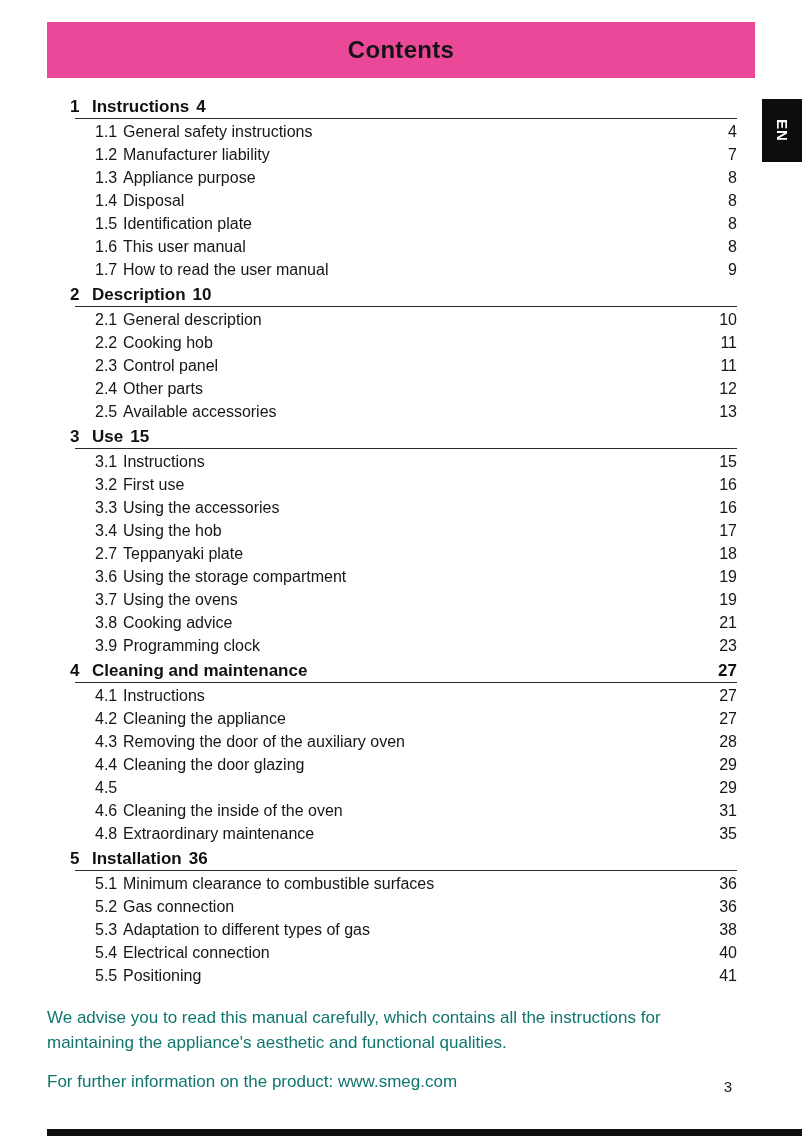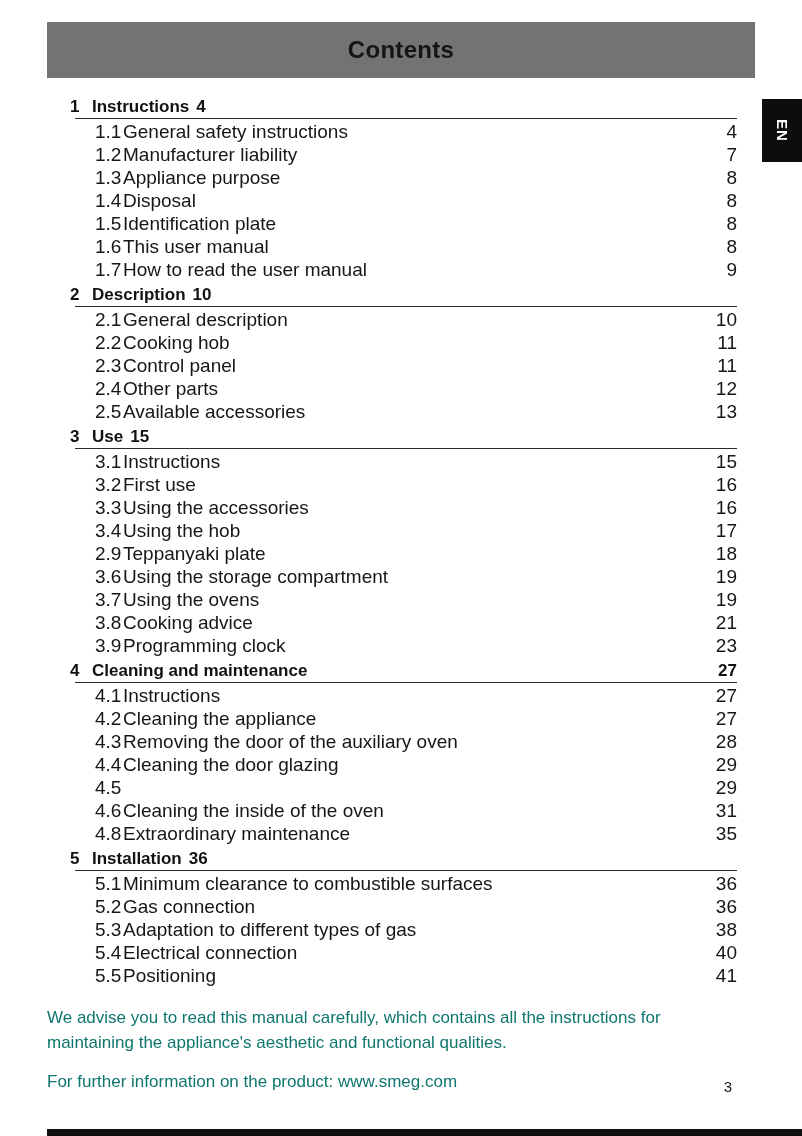--- a/index.html
+++ b/index.html
@@ -10,21 +10,21 @@
     height: 1136px;
     background: #ffffff;
     font-family: "Liberation Sans", sans-serif;
     color: #1a1a1a;
     overflow: hidden;
   }
   .header-bar {
     position: absolute;
     left: 47px; top: 22px;
     width: 708px; height: 56px;
-    background: #737373;
+    background: #ec4899;
     display: flex; align-items: center; justify-content: center;
   }
   .header-bar h1 {
     margin: 0;
     font-size: 24px;
     font-weight: 700;
     letter-spacing: 0.3px;
     color: #141414;
   }
   .lang-tab {
@@ -60,21 +60,21 @@
   .sec-page { margin-left: 7px; }
   .sec-page.right { margin-left: auto; }
   .rule {
     border-bottom: 1px solid #2a2a2a;
     margin-left: 5px;
     margin-bottom: 1px;
   }
   .toc-item {
     display: flex;
     align-items: baseline;
-    font-size: 19px;
+    font-size: 16px;
     height: 23px;
     line-height: 23px;
     padding-left: 25px;
     color: #161616;
   }
   .item-num { width: 28px; flex-shrink: 0; }
   .item-title { padding-right: 10px; }
   .item-page { margin-left: auto; }
   .footer {
     position: absolute;
@@ -209,21 +209,21 @@
         <span class="item-num">3.3</span>
         <span class="item-title">Using the accessories</span>
         <span class="item-page">16</span>
       </div>
       <div class="toc-item">
         <span class="item-num">3.4</span>
         <span class="item-title">Using the hob</span>
         <span class="item-page">17</span>
       </div>
       <div class="toc-item">
-        <span class="item-num">2.9</span>
+        <span class="item-num">2.7</span>
         <span class="item-title">Teppanyaki plate</span>
         <span class="item-page">18</span>
       </div>
       <div class="toc-item">
         <span class="item-num">3.6</span>
         <span class="item-title">Using the storage compartment</span>
         <span class="item-page">19</span>
       </div>
       <div class="toc-item">
         <span class="item-num">3.7</span>

